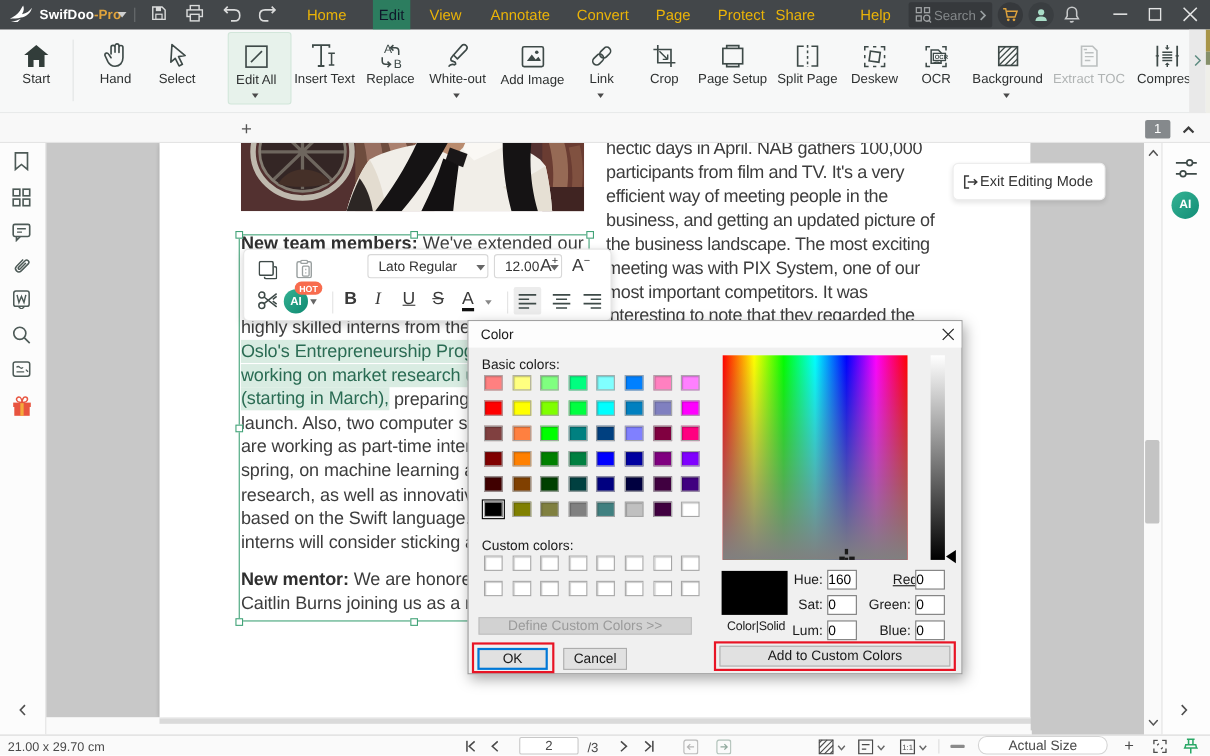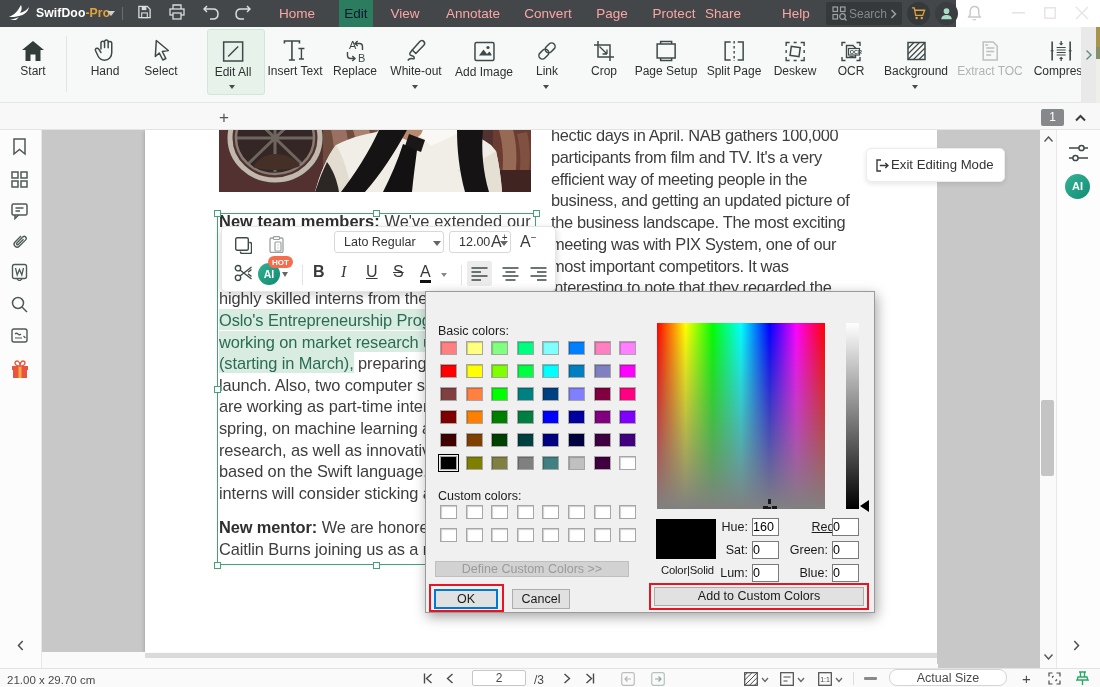--- a/index.html
+++ b/index.html
@@ -1,21 +1,21 @@
 <!DOCTYPE html>
 <html><head>
 <meta charset="utf-8">
 <style>
 * { margin:0; padding:0; box-sizing:border-box; }
 html,body { width:1100px; height:687px; overflow:hidden; font-family:"Liberation Sans", sans-serif; }
 #app { position:relative; width:1100px; height:687px; background:#fff; overflow:hidden; }
 
 
-#titlebar { position:absolute; left:0; top:0; width:956px; height:27px; background:#43474a; color:#e8e9e9; }
-#titlebar .menu { position:absolute; top:0; height:27px; line-height:27px; font-size:13.5px; color:#fca5a5; text-align:center; }
+#titlebar { position:absolute; left:0; top:0; width:1100px; height:27px; background:#43474a; color:#e8e9e9; }
+#titlebar .menu { position:absolute; top:0; height:27px; line-height:27px; font-size:13.5px; color:#eab308; text-align:center; }
 #logo { position:absolute; left:8px; top:4px; }
 #brand { position:absolute; left:36px; top:0; height:27px; line-height:27px; font-size:12.2px; font-weight:bold; color:#fff; letter-spacing:0.1px; }
 #brand .pro { color:#e2a43c; }
 .tcaret { position:absolute; width:0; height:0; border-left:4px solid transparent; border-right:4px solid transparent; border-top:5px solid #cfd0d1; }
 #tsep { position:absolute; left:122px; top:7px; width:1px; height:13px; background:#6a6e71; }
 .ticon { position:absolute; top:4px; }
 
 
 #toolbar { position:absolute; left:0; top:27px; width:1100px; height:76px; background:#f7f8f8; border-bottom:1px solid #e4e6e6; }
 .tool { position:absolute; top:0; text-align:center; }
@@ -415,20 +415,26 @@
           <path d="M0.5 1 H16.5 M7 5 H16.5 M0.5 9 H16.5 M7 13 H16.5" stroke="#3e4a48" stroke-width="1.5"></path>
         </svg>
     </div>
     <div id="exitbtn">
       <svg style="position:absolute; left:9px; top:10px;" width="13" height="13" viewBox="0 0 13 13">
           <path d="M5 1 H1 V12 H5 M3.8 6.5 H11.5 M9.3 4 L12 6.5 L9.3 9" fill="none" stroke="#3a3a3a" stroke-width="1.4"></path>
         </svg>
       <span style="position:absolute; left:24px;">Exit Editing Mode</span>
     </div>
     <div id="cdlg">
+      <div id="cdlg-title">
+          <span class="t">Color</span>
+        <svg style="position:absolute; left:430px; top:6px" width="12" height="12" viewBox="0 0 12 12">
+            <path d="M1 1 L11 11 M11 1 L1 11" stroke="#2a2a2a" stroke-width="1.2"></path>
+          </svg>
+      </div>
       <span class="clabel" style="left:12px; top:32px;">Basic colors:</span>
       <div id="bswatches">
         <div class="swatch" style="left:14.0px; top:49.0px; background:#FF8080;"></div>
         <div class="swatch" style="left:39.6px; top:49.0px; background:#FFFF80;"></div>
         <div class="swatch" style="left:65.2px; top:49.0px; background:#80FF80;"></div>
         <div class="swatch" style="left:90.8px; top:49.0px; background:#00FF80;"></div>
         <div class="swatch" style="left:116.4px; top:49.0px; background:#80FFFF;"></div>
         <div class="swatch" style="left:142.0px; top:49.0px; background:#0080FF;"></div>
         <div class="swatch" style="left:167.6px; top:49.0px; background:#FF80C0;"></div>
         <div class="swatch" style="left:193.2px; top:49.0px; background:#FF80FF;"></div>

